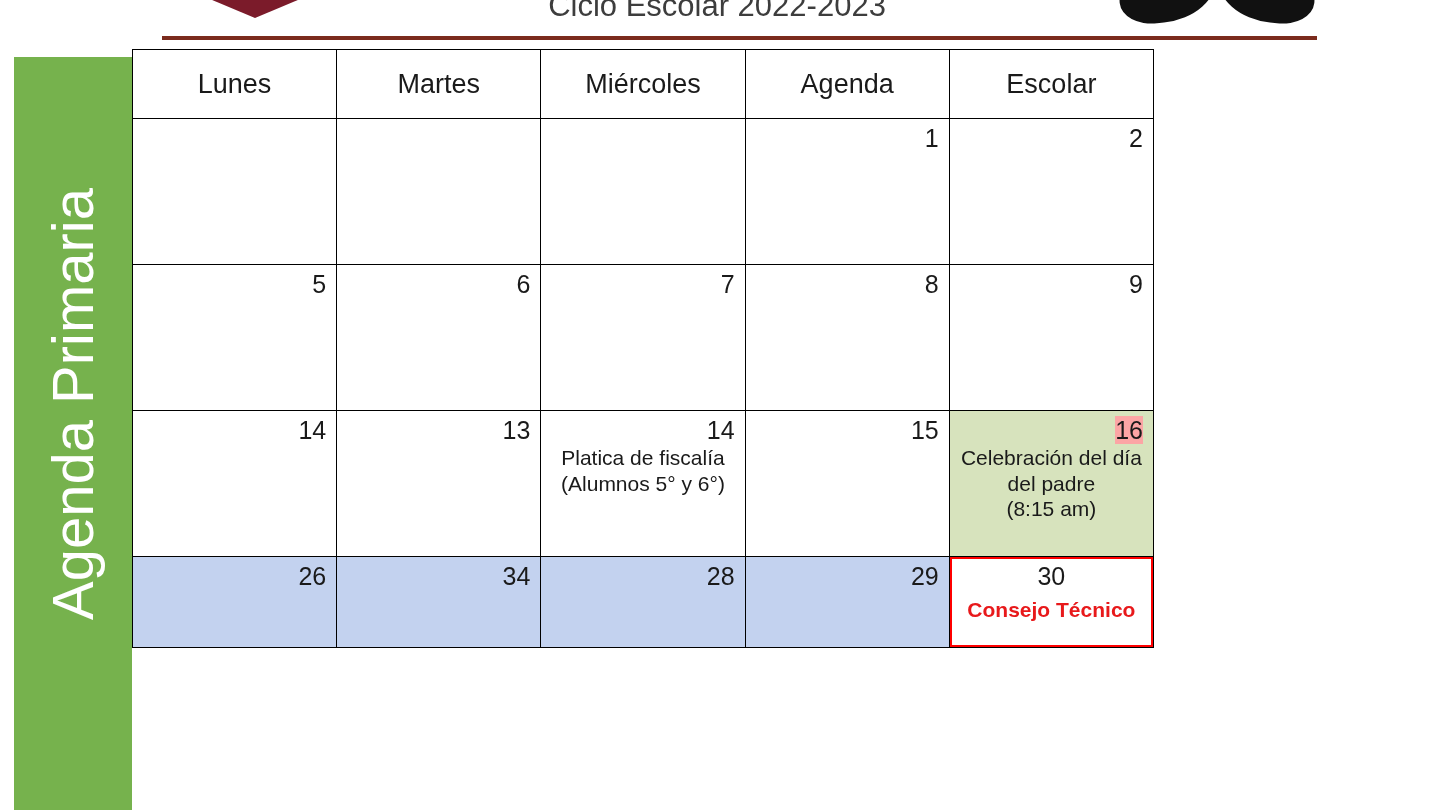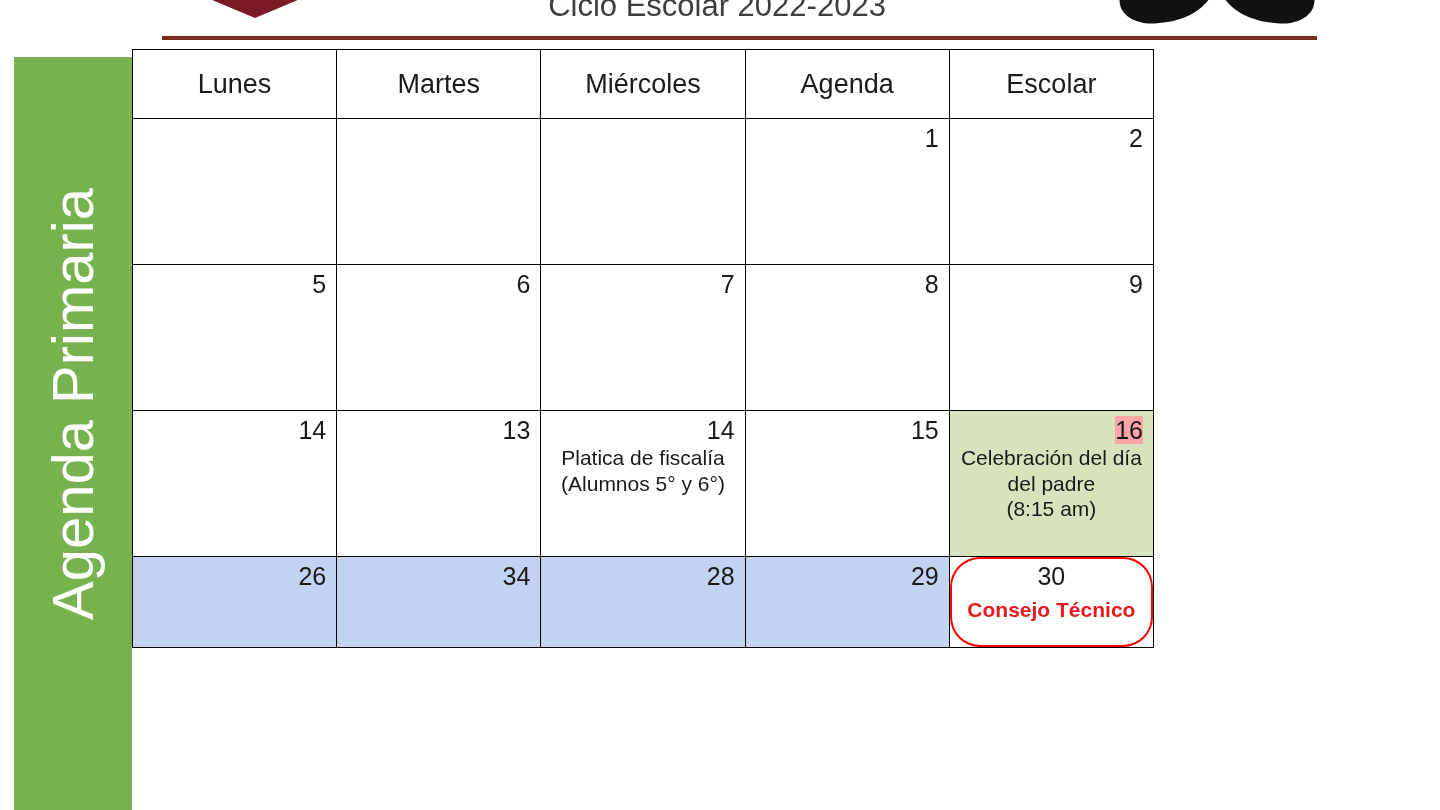--- a/index.html
+++ b/index.html
@@ -167,21 +167,21 @@
     text-align: center;
   }
   .note-red {
     color: #e8191b;
     font-weight: bold;
     margin-top: 8px;
   }
   .bg-green { background: #d7e3bd; }
   .bg-blue  { background: #c3d2ef; }
   .bg-white { background: #ffffff; }
-  .outline-red { box-shadow: inset 0 0 0 2px #ff0000; border-radius: 30px; }
+  .outline-red { box-shadow: inset 0 0 0 2px #ff0000; }
   .last-row .cell { height: 90px; }
 </style>
 </head>
 <body>
 
 <div id="page">
 
   <div class="header">
     <div class="crest">
       <div class="crest-shield"></div>

